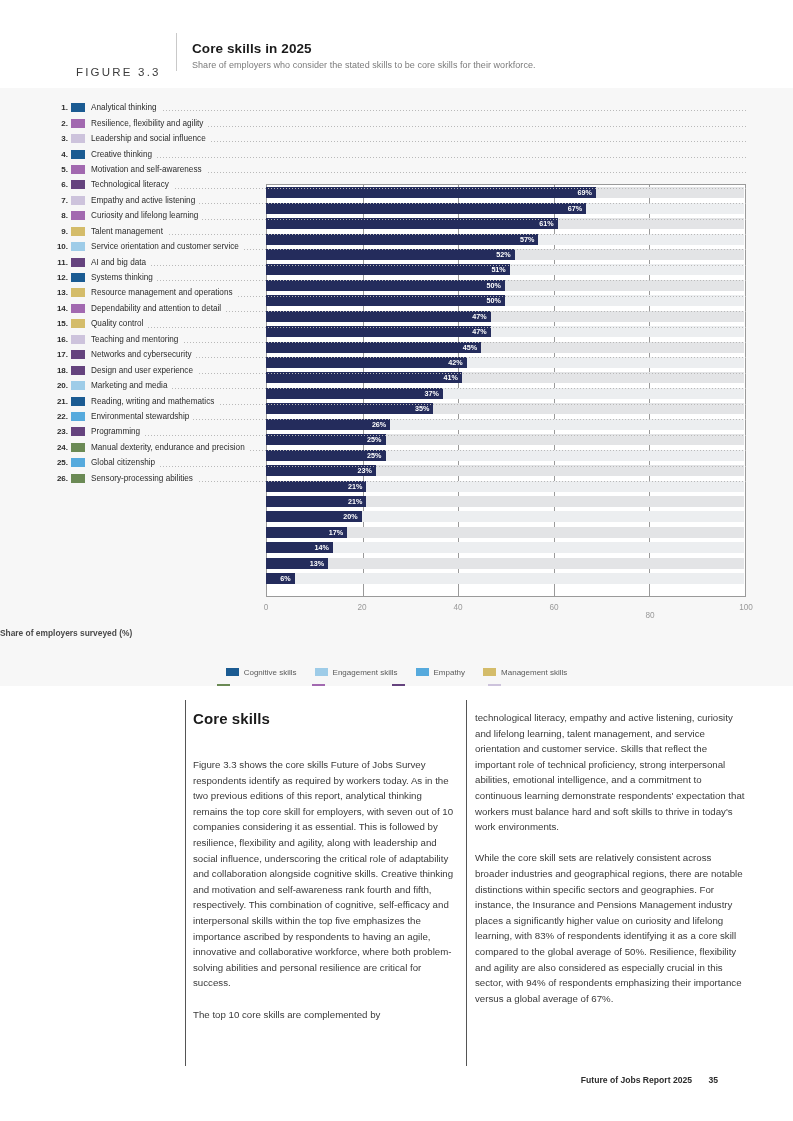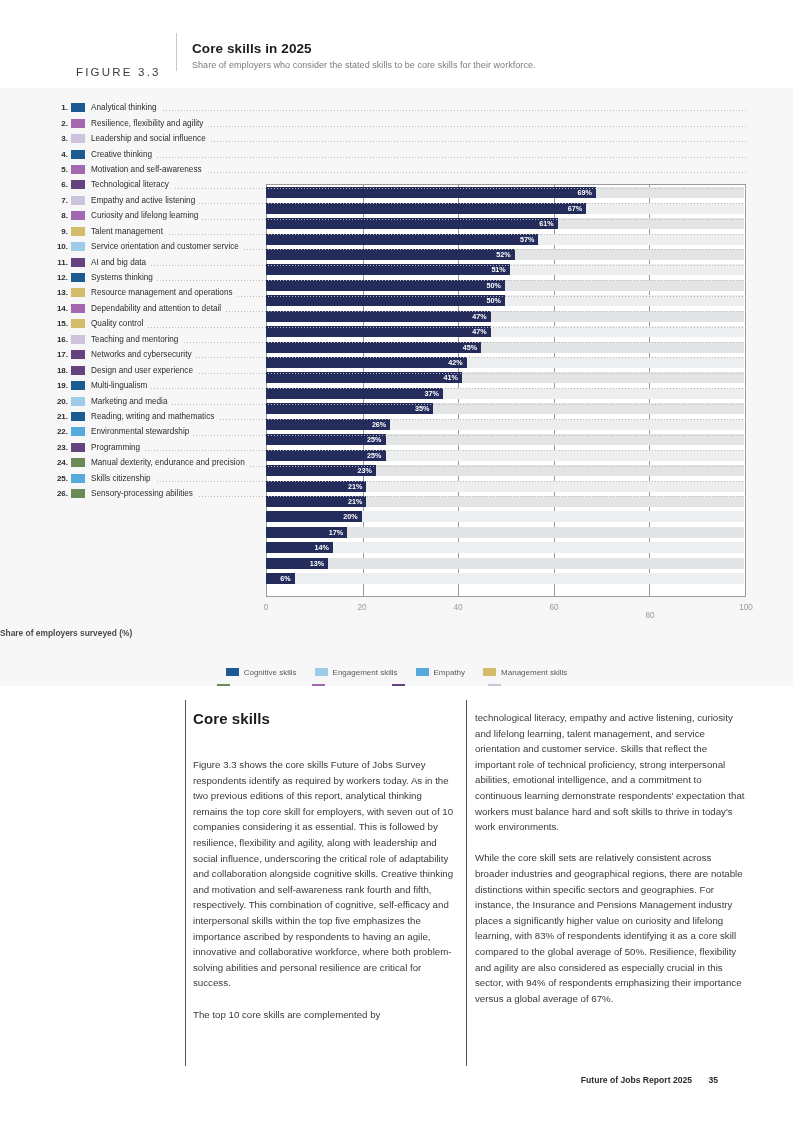--- a/index.html
+++ b/index.html
@@ -327,28 +327,20 @@
           </div>
           <div class="row">
             <div class="rank">18.</div>
             <div class="swatch" style="background: rgb(101, 67, 126);"></div>
             <div class="lbl-wrap">
               <div class="leader"></div>
               <div class="lbl">Design and user experience</div>
             </div>
           </div>
           <div class="row">
-            <div class="rank">19.</div>
-            <div class="swatch" style="background: rgb(27, 91, 146);"></div>
-            <div class="lbl-wrap">
-              <div class="leader"></div>
-              <div class="lbl">Multi-lingualism</div>
-            </div>
-          </div>
-          <div class="row">
             <div class="rank">20.</div>
             <div class="swatch" style="background: rgb(158, 204, 232);"></div>
             <div class="lbl-wrap">
               <div class="leader"></div>
               <div class="lbl">Marketing and media</div>
             </div>
           </div>
           <div class="row">
             <div class="rank">21.</div>
             <div class="swatch" style="background: rgb(27, 91, 146);"></div>
@@ -379,21 +371,21 @@
             <div class="lbl-wrap">
               <div class="leader"></div>
               <div class="lbl">Manual dexterity, endurance and precision</div>
             </div>
           </div>
           <div class="row">
             <div class="rank">25.</div>
             <div class="swatch" style="background: rgb(86, 170, 221);"></div>
             <div class="lbl-wrap">
               <div class="leader"></div>
-              <div class="lbl">Skills citizenship</div>
+              <div class="lbl">Global citizenship</div>
             </div>
           </div>
           <div class="row">
             <div class="rank">26.</div>
             <div class="swatch" style="background: rgb(107, 138, 85);"></div>
             <div class="lbl-wrap">
               <div class="leader"></div>
               <div class="lbl">Sensory-processing abilities</div>
             </div>
           </div>

